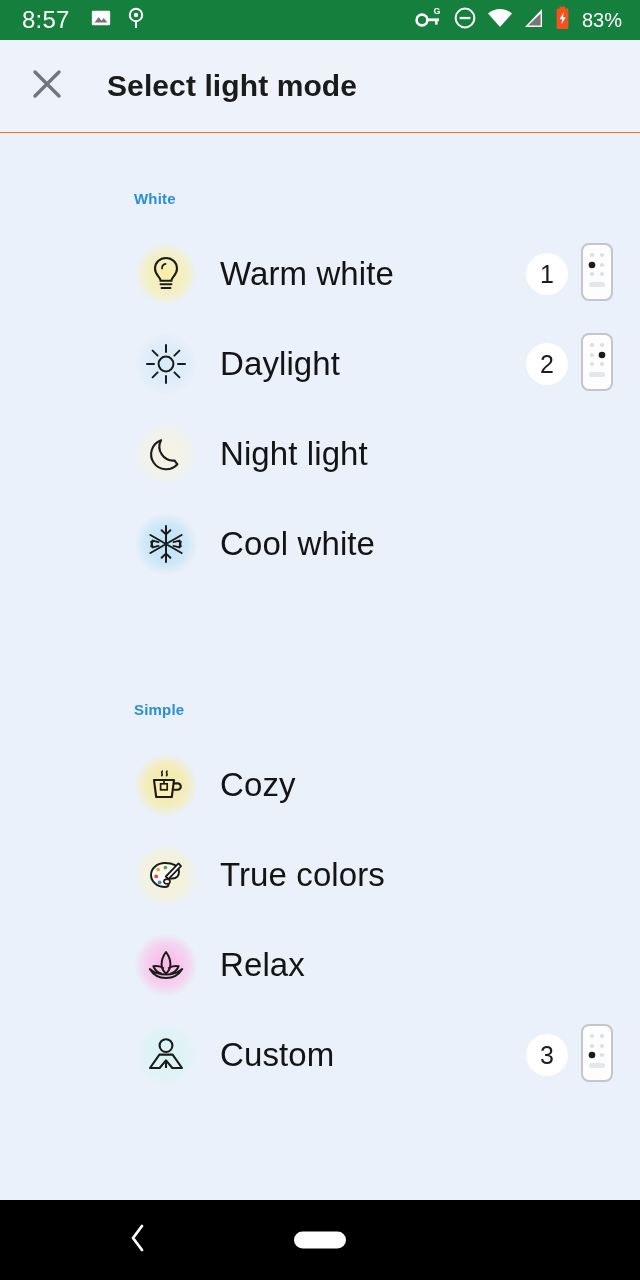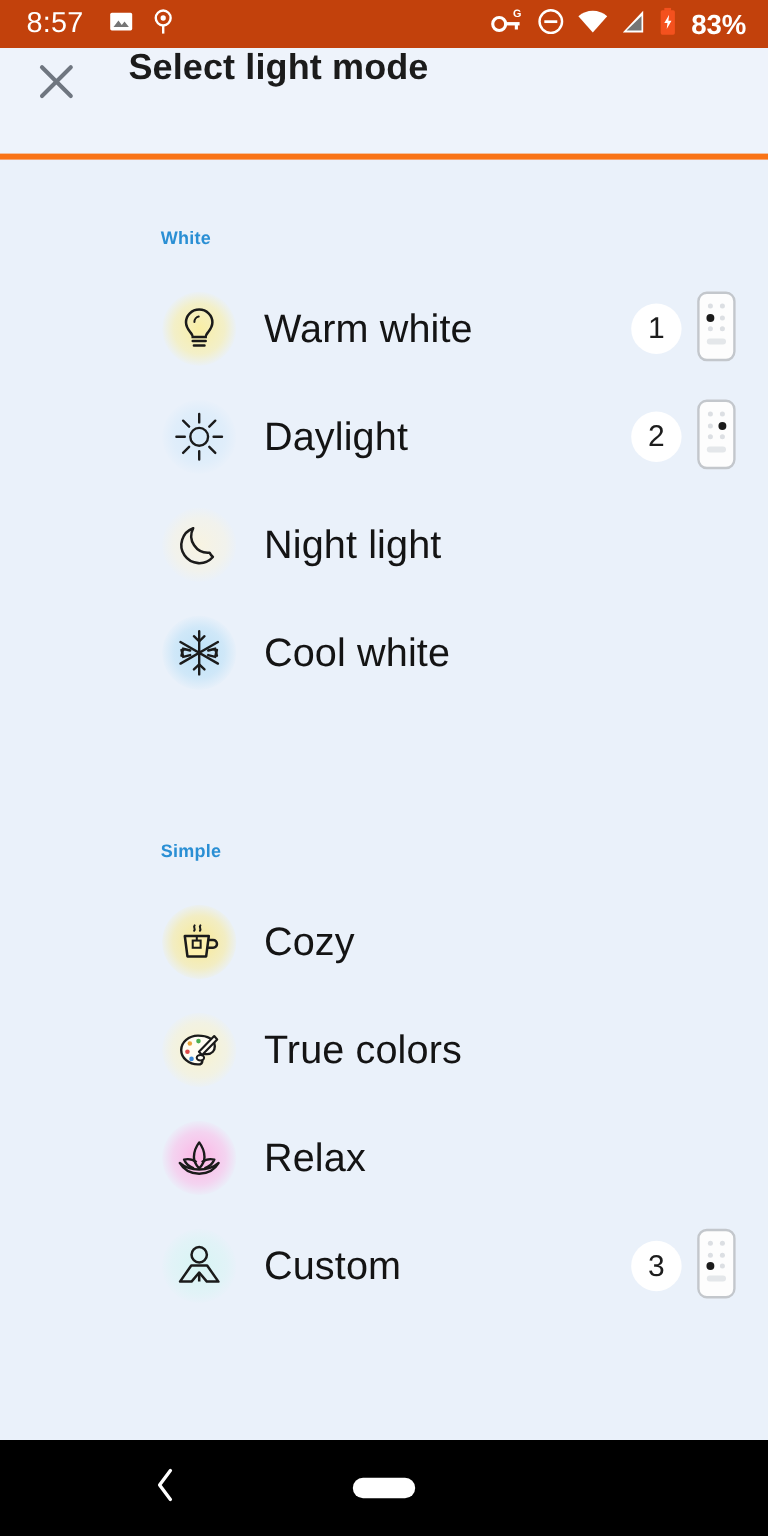--- a/index.html
+++ b/index.html
@@ -13,39 +13,39 @@
     position: relative;
     width: 640px; height: 1280px;
     background: #eaf1fa;
     overflow: hidden;
   }
 
   
   .statusbar {
     position: absolute; top: 0; left: 0;
     width: 640px; height: 40px;
-    background: #c2410c;
+    background: #15803d;
     display: flex; align-items: center;
     padding: 0 18px 0 22px;
     color: #ffffff;
   }
   .sb-clock { font-size: 24px; font-weight: 500; letter-spacing: .2px; }
   .sb-left-icons { display: flex; align-items: center; gap: 14px; margin-left: 20px; }
   .sb-spacer { flex: 1 1 auto; }
   .sb-right-icons { display: flex; align-items: center; gap: 10px; }
-  .sb-batt-text { font-size: 23px; font-weight: 700; margin-left: 2px; }
+  .sb-batt-text { font-size: 20px; font-weight: 400; margin-left: 2px; }
   .sb-ico { display: block; }
 
   
   .appbar {
     position: absolute; top: 40px; left: 0;
     width: 640px; height: 93px;
     background: #eef3fb;
-    display: flex; 
-    border-bottom: 5px solid #f97316;
+    display: flex; align-items: center;
+    border-bottom: 1px solid #f97316;
   }
   .close-btn {
     width: 60px; height: 60px; margin-left: 17px;
     display: flex; align-items: center; justify-content: center;
     cursor: pointer;
   }
   .page-title {
     font-size: 30px; font-weight: bold; color: #1b1b1b;
     margin-left: 30px; letter-spacing: .1px;
   }

